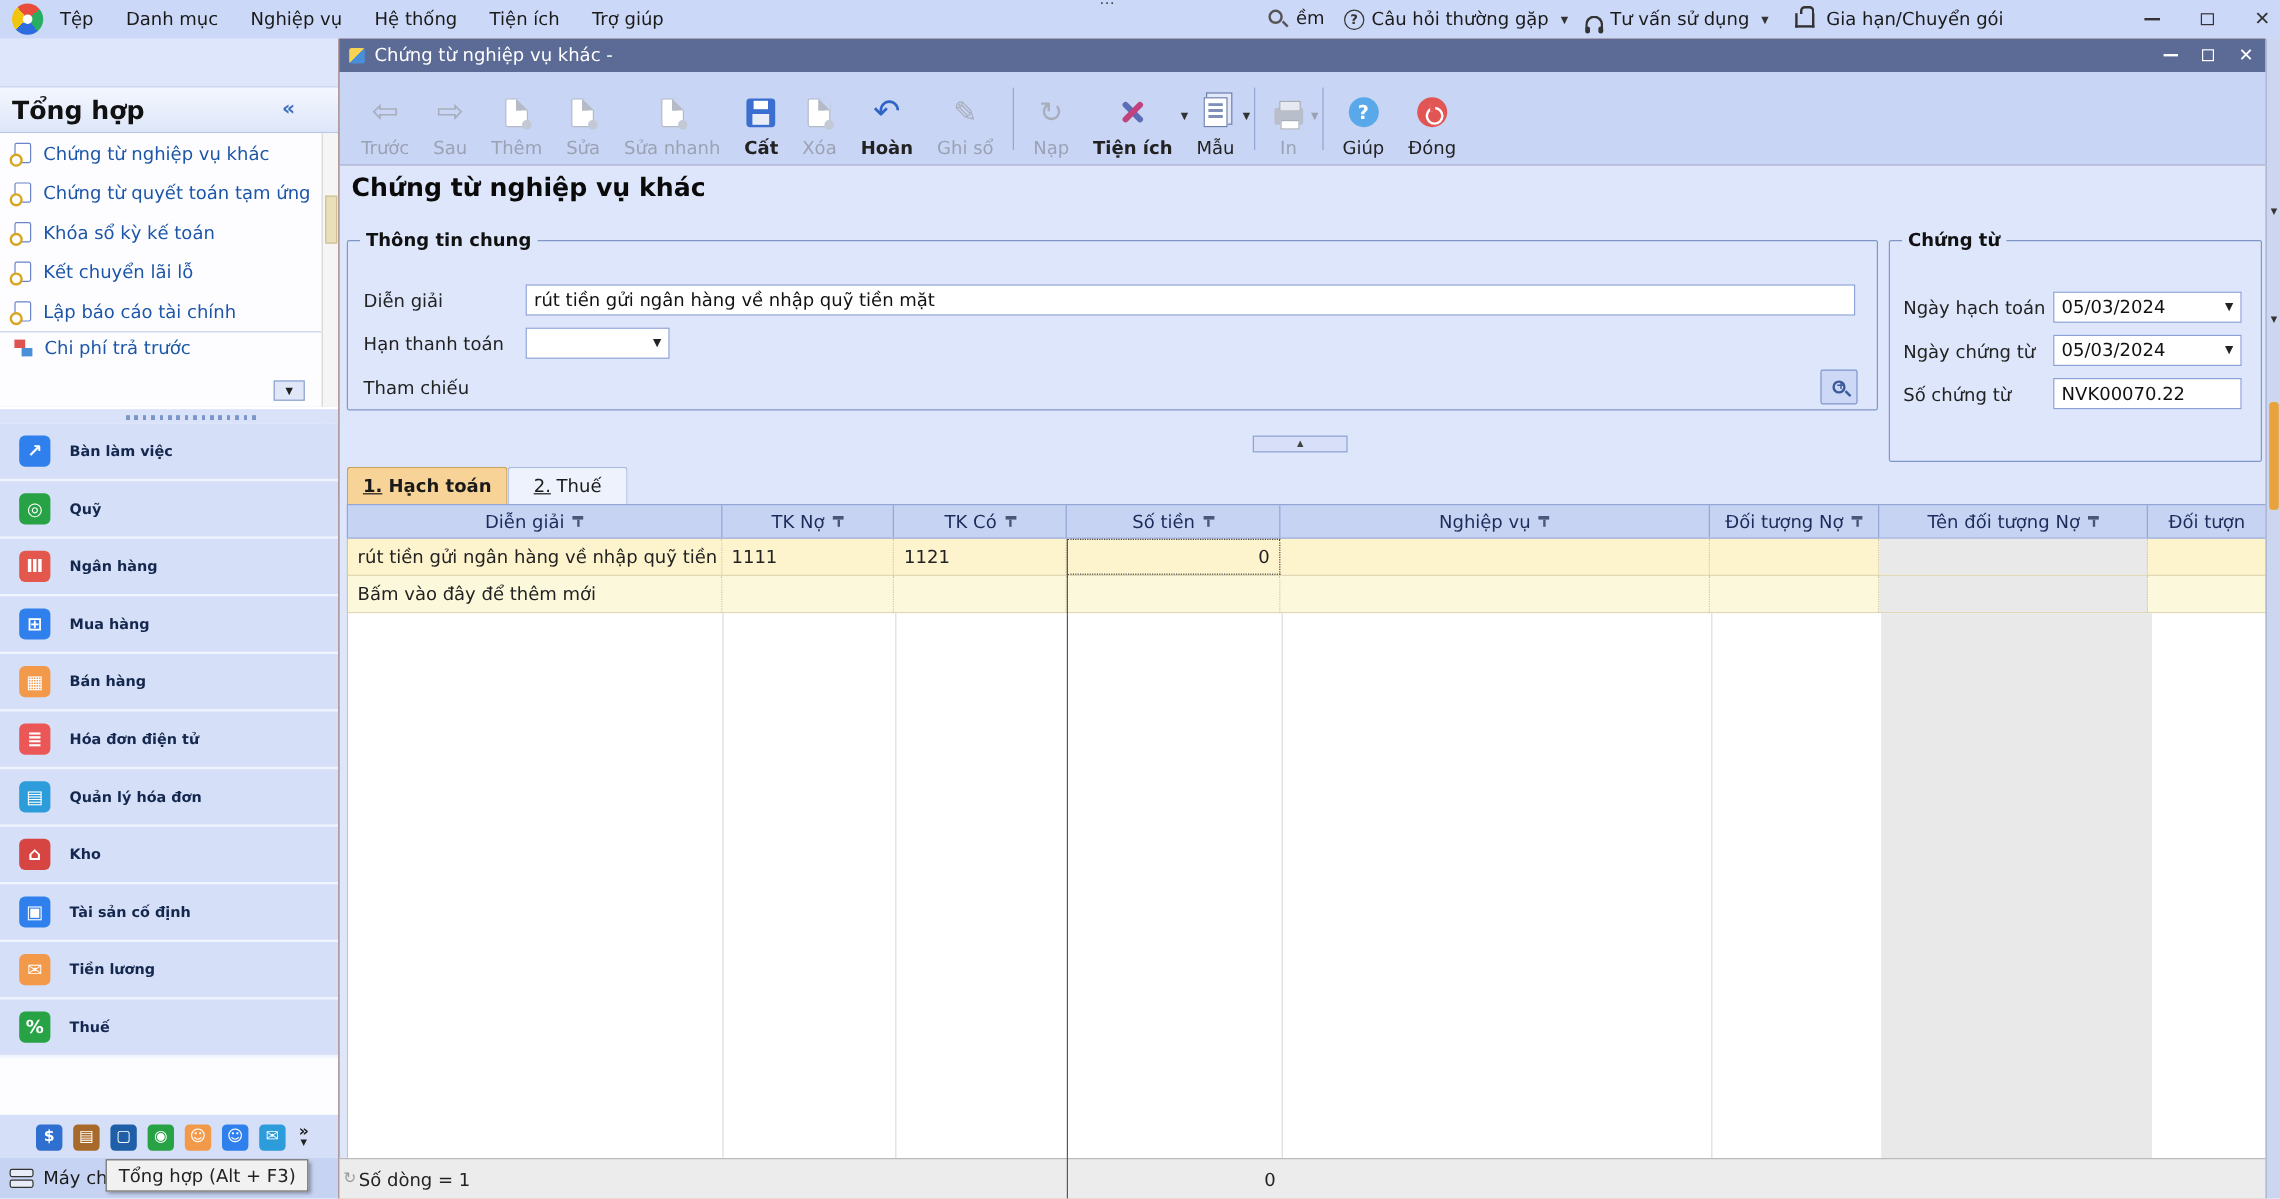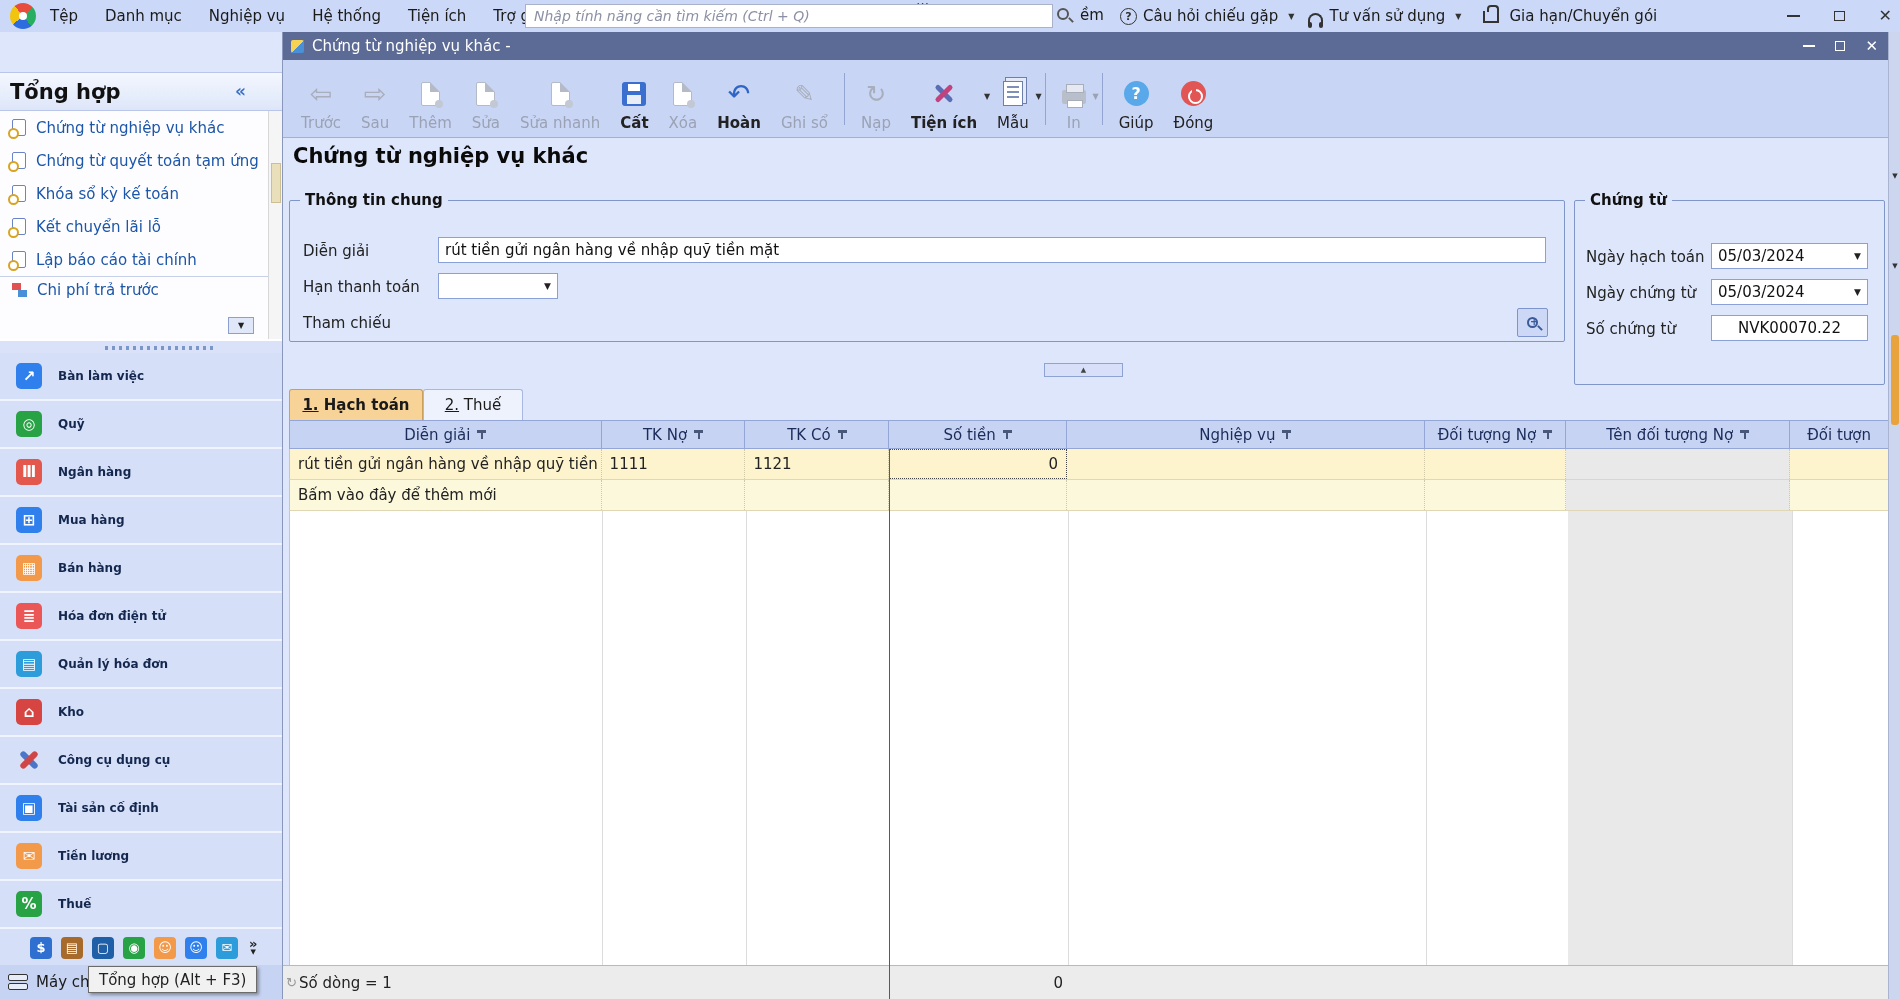--- a/index.html
+++ b/index.html
@@ -178,28 +178,25 @@
 
   <div class="menubar">
     <div class="logo"></div>
     <span class="menu-item">Tệp</span>
     <span class="menu-item">Danh mục</span>
     <span class="menu-item">Nghiệp vụ</span>
     <span class="menu-item">Hệ thống</span>
     <span class="menu-item">Tiện ích</span>
     <span class="menu-item">Trợ giúp</span>
     <span class="dots">⋯</span>
-    <div class="search-wrap">
-      <input type="text" placeholder="Nhập tính năng cần tìm kiếm (Ctrl + Q)" style="">
-    </div>
     <span class="mag"></span>
     <span class="frag">ềm</span>
     <div class="topright">
       <span class="qcircle">?</span>
-      <span>Câu hỏi chiếu gặp</span>
+      <span>Câu hỏi thường gặp</span>
       <span class="ddv">▼</span>
       <span class="headset"></span>
       <span>Tư vấn sử dụng</span>
       <span class="ddv">▼</span>
       <span class="cart"></span>
       <span>Gia hạn/Chuyển gói</span>
     </div>
     <div class="winbtns">
       <span class="wmin"></span>
       <span class="wmax"></span>
@@ -273,24 +270,20 @@
         <span class="micon" style="background: rgb(235, 87, 87);">≣</span>
         <span class="mlabel">Hóa đơn điện tử</span>
         </div>
       <div class="mrow">
         <span class="micon" style="background: rgb(45, 156, 219);">▤</span>
         <span class="mlabel">Quản lý hóa đơn</span>
         </div>
       <div class="mrow">
         <span class="micon" style="background: rgb(214, 69, 65);">⌂</span>
         <span class="mlabel">Kho</span>
-        </div>
-      <div class="mrow">
-        <span class="micon toolsx"></span>
-        <span class="mlabel">Công cụ dụng cụ</span>
         </div>
       <div class="mrow">
         <span class="micon" style="background: rgb(47, 128, 237);">▣</span>
         <span class="mlabel">Tài sản cố định</span>
         </div>
       <div class="mrow">
         <span class="micon" style="background: rgb(242, 153, 74);">✉</span>
         <span class="mlabel">Tiền lương</span>
         </div>
       <div class="mrow">
@@ -450,21 +443,21 @@
       <div class="combo" style="left:1428px;top:105px;width:157px">
         <span>05/03/2024</span>
         <span class="ca">▼</span>
       </div>
       <span class="flabel" style="left:1303px;top:146px">Ngày chứng từ</span>
       <div class="combo" style="left:1428px;top:141px;width:157px">
         <span>05/03/2024</span>
         <span class="ca">▼</span>
       </div>
       <span class="flabel" style="left:1303px;top:182px">Số chứng từ</span>
-      <input class="tinput" style="left: 1428px; top: 177px; width: 157px; text-align: center;" value="NVK00070.22">
+      <input class="tinput" style="left: 1428px; top: 177px; width: 157px;" value="NVK00070.22">
 
       <div class="collapsebtn">▲</div>
 
       <div class="tab tab1">
           <span class="tlbl">1. Hạch toán</span>
         </div>
       <div class="tab tab2">
           <span class="tlbl">2. Thuế</span>
         </div>
 

